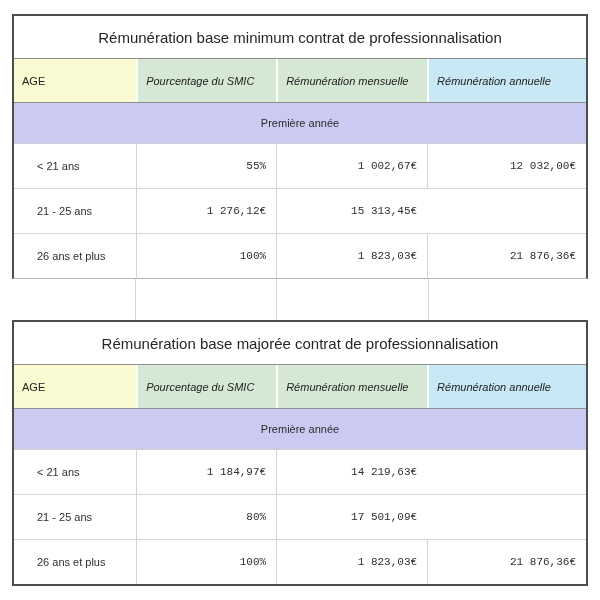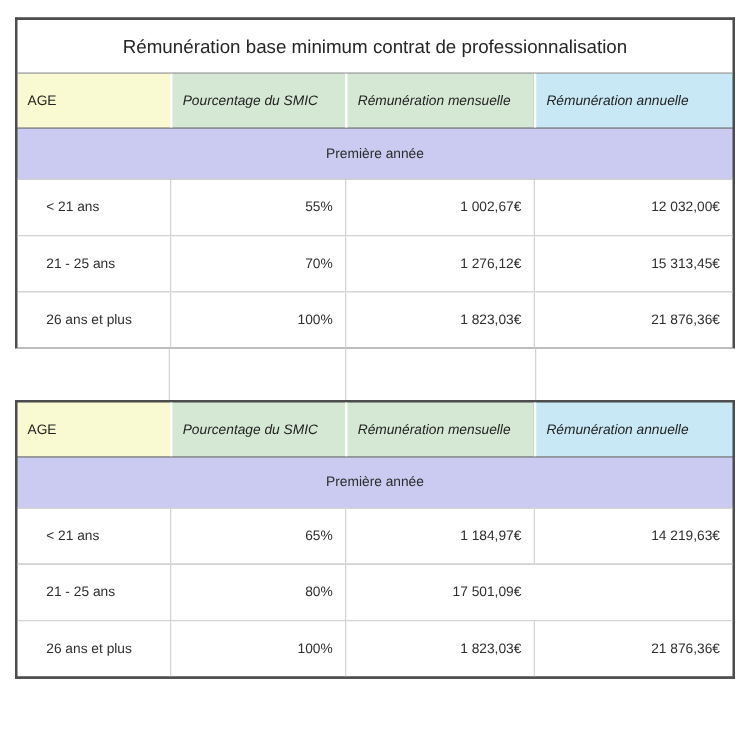--- a/index.html
+++ b/index.html
@@ -16,21 +16,21 @@
     overflow: hidden;
   }
   .layout {
     position: absolute;
     left: 12px;
     top: 14px;
     width: 576px;
   }
   .table-block {
     border: 2px solid #4d4d4d;
-    background: #404040;
+    background: #86efac;
     box-sizing: border-box;
   }
   .table-block.first {
     border-bottom: 1px solid #b9b9b9;
   }
   .title-row {
     height: 42px;
     display: flex;
     align-items: center;
     justify-content: center;
@@ -86,20 +86,21 @@
   .cell + .cell {
     border-left: 1px solid #d4d4d4;
   }
   .cell.age {
     justify-content: flex-start;
     padding-left: 23px;
   }
   .cell.num {
     justify-content: flex-end;
     padding-right: 10px;
+    font-family: Liberation Mono, monospace;
   }
   .empty-row {
     height: 41px;
     background: #ffffff;
   }
   .empty-row .cell {
     height: 100%;
   }
 </style>
 </head>
@@ -121,53 +122,52 @@
       <div class="section-band" style="background: rgb(203, 203, 242);">Première année</div>
 
       <div class="grid-row data-row">
         <div class="cell age">&lt; 21 ans</div>
         <div class="cell num">55%</div>
         <div class="cell num">1 002,67€</div>
         <div class="cell num">12 032,00€</div>
       </div>
       <div class="grid-row data-row">
         <div class="cell age">21 - 25 ans</div>
-        <div class="cell num">70%</div>
         <div class="cell num">1 276,12€</div>
         <div class="cell num">15 313,45€</div>
       </div>
       <div class="grid-row data-row">
         <div class="cell age">26 ans et plus</div>
         <div class="cell num">100%</div>
         <div class="cell num">1 823,03€</div>
         <div class="cell num">21 876,36€</div>
       </div>
     </section>
 
     <div class="grid-row empty-row">
       <div class="cell"></div>
       <div class="cell"></div>
       <div class="cell"></div>
       <div class="cell"></div>
     </div>
 
     <section class="table-block">
+      <div class="title-row">Rémunération base majorée contrat de professionnalisation</div>
 
       <div class="grid-row header-row">
         <div class="hcell" style="background: rgb(250, 250, 210);">AGE</div>
         <div class="hcell" style="background: rgb(213, 232, 212);">Pourcentage du SMIC</div>
         <div class="hcell" style="background: rgb(213, 232, 212);">Rémunération mensuelle</div>
         <div class="hcell" style="background: rgb(201, 232, 246);">Rémunération annuelle</div>
       </div>
 
       <div class="section-band" style="background: rgb(203, 203, 242);">Première année</div>
 
       <div class="grid-row data-row">
         <div class="cell age">&lt; 21 ans</div>
-        <div class="cell num">65%</div>
         <div class="cell num">1 184,97€</div>
         <div class="cell num">14 219,63€</div>
       </div>
       <div class="grid-row data-row">
         <div class="cell age">21 - 25 ans</div>
         <div class="cell num">80%</div>
         <div class="cell num">17 501,09€</div>
       </div>
       <div class="grid-row data-row">
         <div class="cell age">26 ans et plus</div>

